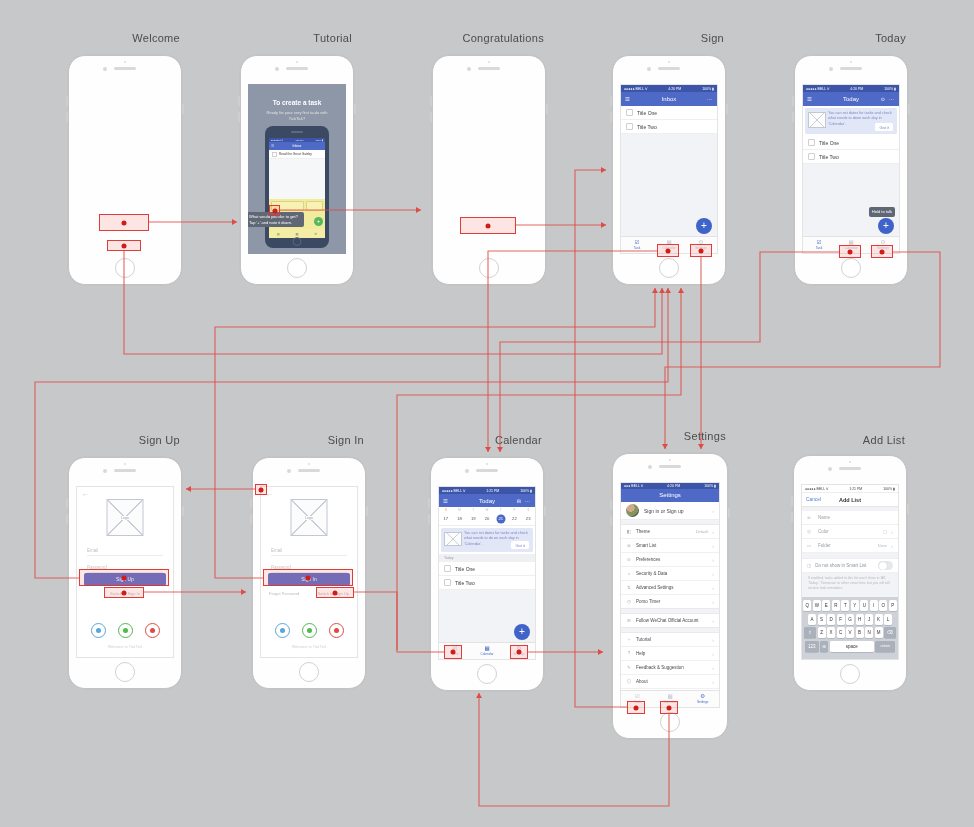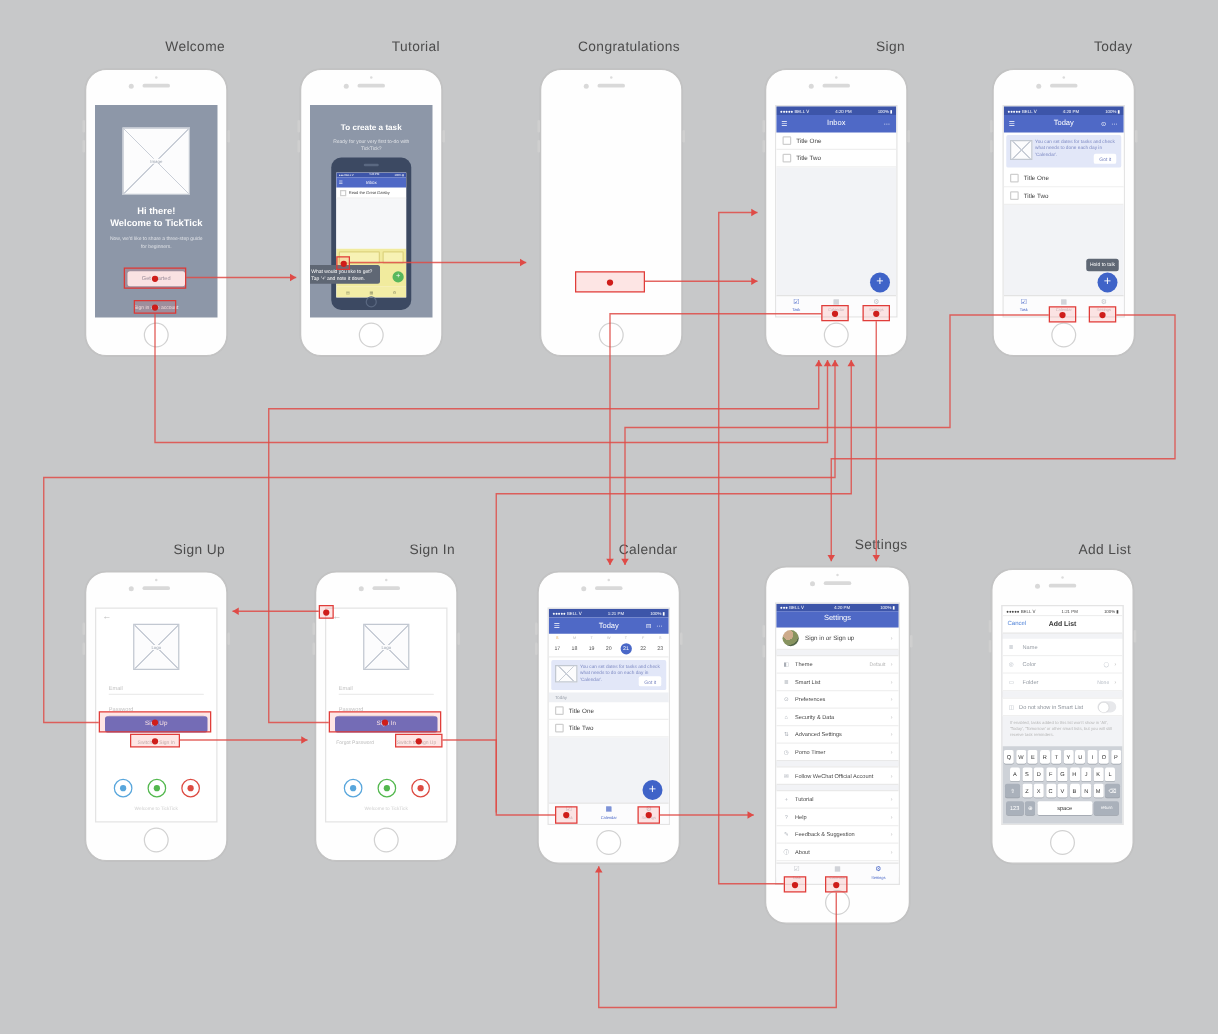--- a/index.html
+++ b/index.html
@@ -168,32 +168,20 @@
   <div class="ptitle" style="left:612px;top:430px;width:114px">Settings</div>
   <div class="ptitle" style="left:793px;top:434px;width:112px">Add List</div>
 
   <div class="phone" style="left:68px;top:55px;width:112px;height:228px">
     <span class="dot2"></span>
       <span class="cam"></span>
       <span class="spk"></span>
     <span class="nub" style="left:-3px;top:40px"></span>
       <span class="nub" style="left:-3px;top:56px"></span>
       <span class="nub" style="right:-3px;top:48px"></span>
-    <div class="screen slate">
-      <div class="imgbox" style="position:absolute;top:18px;left:50%;transform:translateX(-50%);width:52px;height:52px">
-        <span class="lbl">Image</span>
-      </div>
-      <div class="h1" style="position:absolute;top:80px;left:0;right:0">
-        <div>Hi there!</div>
-        <div>Welcome to TickTick</div>
-      </div>
-      <div class="sub" style="position:absolute;top:104px;left:0;right:0">Now, we'd like to share a three-step guide for beginners.</div>
-      <div class="btn-light" style="top:133px;width:46px">Get Started</div>
-      <div class="link-light" style="top:159px">Sign in with account</div>
-    </div>
     <span class="homebtn"></span>
   </div>
 
   <div class="phone" style="left:240px;top:55px;width:112px;height:228px">
     <span class="dot2"></span>
       <span class="cam"></span>
       <span class="spk"></span>
     <span class="nub" style="left:-3px;top:40px"></span>
       <span class="nub" style="left:-3px;top:56px"></span>
       <span class="nub" style="right:-3px;top:48px"></span>

